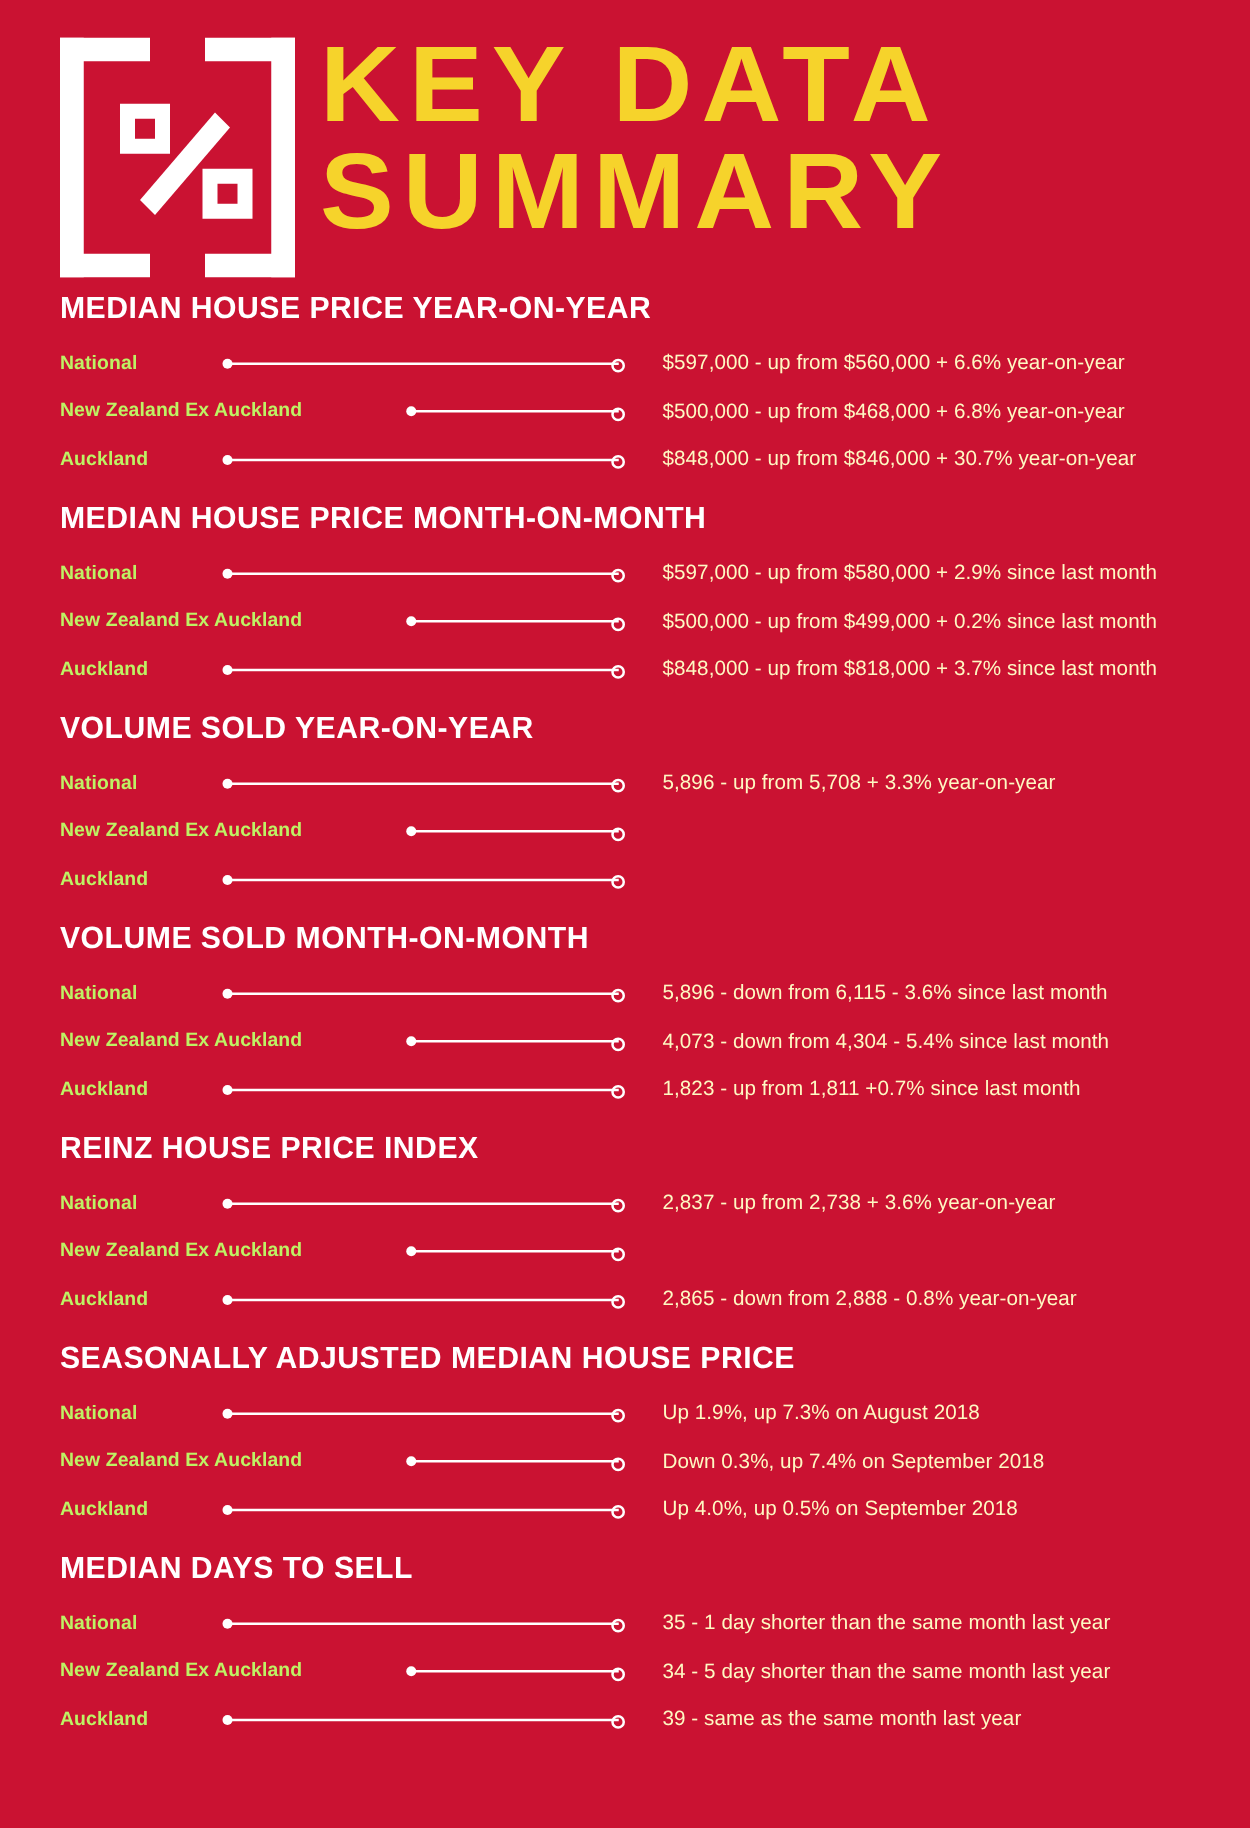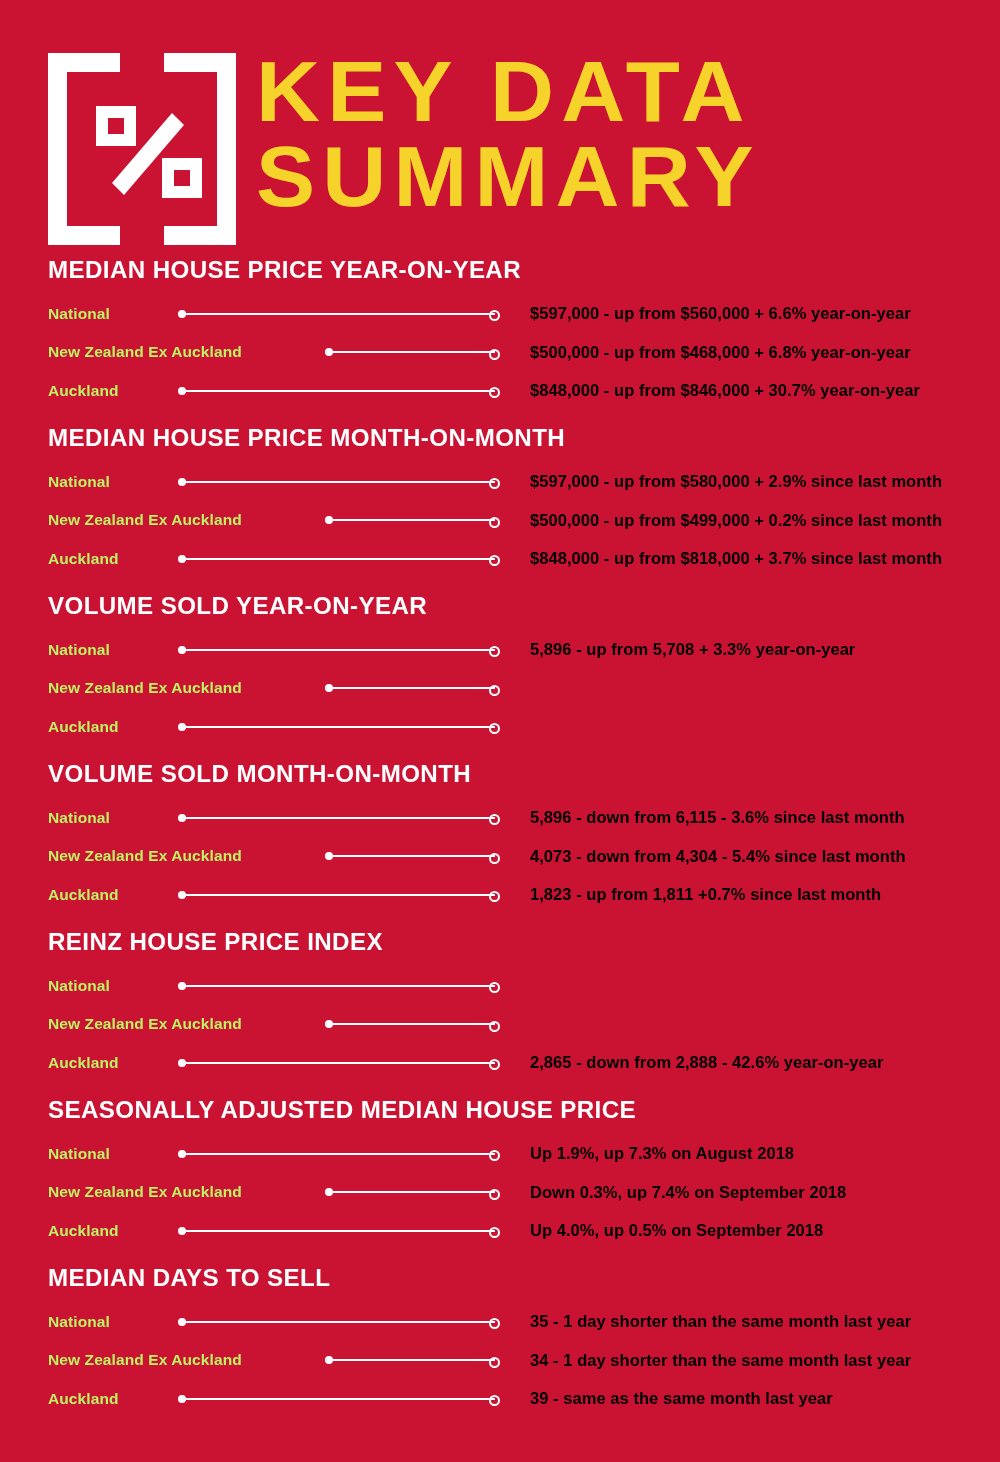--- a/index.html
+++ b/index.html
@@ -22,21 +22,20 @@
     box-sizing: border-box;
   }
 
   
   .header {
     display: flex;
     align-items: flex-start;
     padding: 22px 0 0 48px;
     height: 235px;
     box-sizing: border-box;
-    margin-top: 23px;
   }
 
   .logo-mark {
     width: 188px;
     height: 192px;
     flex: 0 0 188px;
     position: relative;
     margin-top: 8px;
   }
 
@@ -131,23 +130,23 @@
     width: 7px;
     height: 7px;
     margin-top: -3.5px;
     border-radius: 50%;
     background: transparent;
     border: 2px solid #FFFFFF;
     box-sizing: content-box;
   }
 
   .row-value {
-    color: #000000;
+    color: #fef9c3;
     font-family: "Liberation Sans", sans-serif;
-    font-weight: bold;
+    font-weight: normal;
     font-size: 16.5px;
     letter-spacing: 0.05px;
     white-space: nowrap;
     margin-left: 30px;
   }
 
   
   .conn-long  { width: 322px; }
   .conn-short { width: 175px; }
   .spacer-short { width: 147px; flex: 0 0 147px; }
@@ -312,38 +311,39 @@
       </div>
       <div class="section">
         <div class="section-title">REINZ HOUSE PRICE INDEX</div>
         <div class="row">
           <div class="row-label">National</div>
           <div class="connector conn-long">
             <span class="dot-start"></span>
             <span class="bar"></span>
             <span class="dot-end"></span>
           </div>
-        </div>
-        <div class="row">
-          <div class="row-label">New Zealand Ex Auckland</div>
-          <div class="spacer-short"></div>
-          <div class="connector conn-short">
-            <span class="dot-start"></span>
-            <span class="bar"></span>
-            <span class="dot-end"></span>
-          </div>
-        </div>
-        <div class="row">
-          <div class="row-label">Auckland</div>
-          <div class="connector conn-long">
-            <span class="dot-start"></span>
-            <span class="bar"></span>
-            <span class="dot-end"></span>
-          </div>
-          <div class="row-value">2,865 - down from 2,888 - 42.6% year-on-year</div>
+          <div class="row-value">2,837 - up from 2,738 + 3.6% year-on-year</div>
+        </div>
+        <div class="row">
+          <div class="row-label">New Zealand Ex Auckland</div>
+          <div class="spacer-short"></div>
+          <div class="connector conn-short">
+            <span class="dot-start"></span>
+            <span class="bar"></span>
+            <span class="dot-end"></span>
+          </div>
+        </div>
+        <div class="row">
+          <div class="row-label">Auckland</div>
+          <div class="connector conn-long">
+            <span class="dot-start"></span>
+            <span class="bar"></span>
+            <span class="dot-end"></span>
+          </div>
+          <div class="row-value">2,865 - down from 2,888 - 0.8% year-on-year</div>
         </div>
       </div>
       <div class="section">
         <div class="section-title">SEASONALLY ADJUSTED MEDIAN HOUSE PRICE</div>
         <div class="row">
           <div class="row-label">National</div>
           <div class="connector conn-long">
             <span class="dot-start"></span>
             <span class="bar"></span>
             <span class="dot-end"></span>
@@ -382,21 +382,21 @@
           <div class="row-value">35 -  1 day shorter than the same month last year</div>
         </div>
         <div class="row">
           <div class="row-label">New Zealand Ex Auckland</div>
           <div class="spacer-short"></div>
           <div class="connector conn-short">
             <span class="dot-start"></span>
             <span class="bar"></span>
             <span class="dot-end"></span>
           </div>
-          <div class="row-value">34 -  1 day shorter than the same month last year</div>
+          <div class="row-value">34 -  5 day shorter than the same month last year</div>
         </div>
         <div class="row">
           <div class="row-label">Auckland</div>
           <div class="connector conn-long">
             <span class="dot-start"></span>
             <span class="bar"></span>
             <span class="dot-end"></span>
           </div>
           <div class="row-value">39 -  same as the same month last year</div>
         </div>

